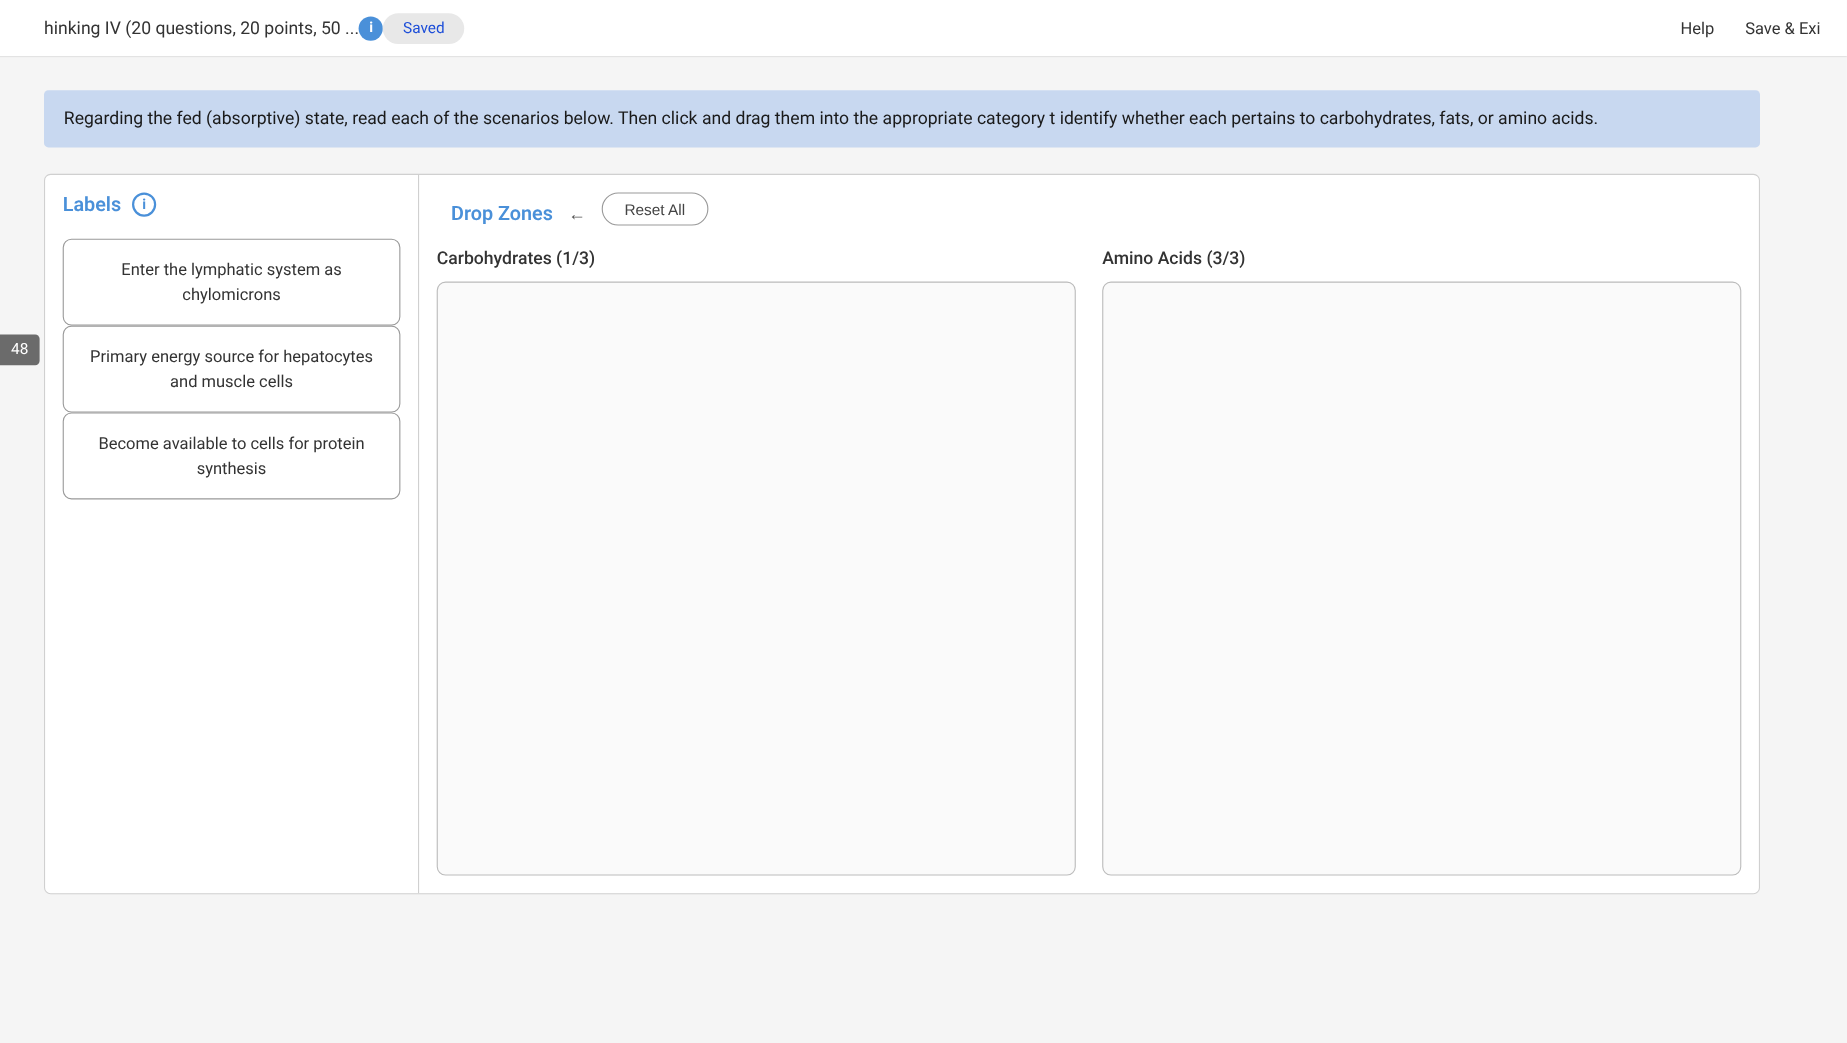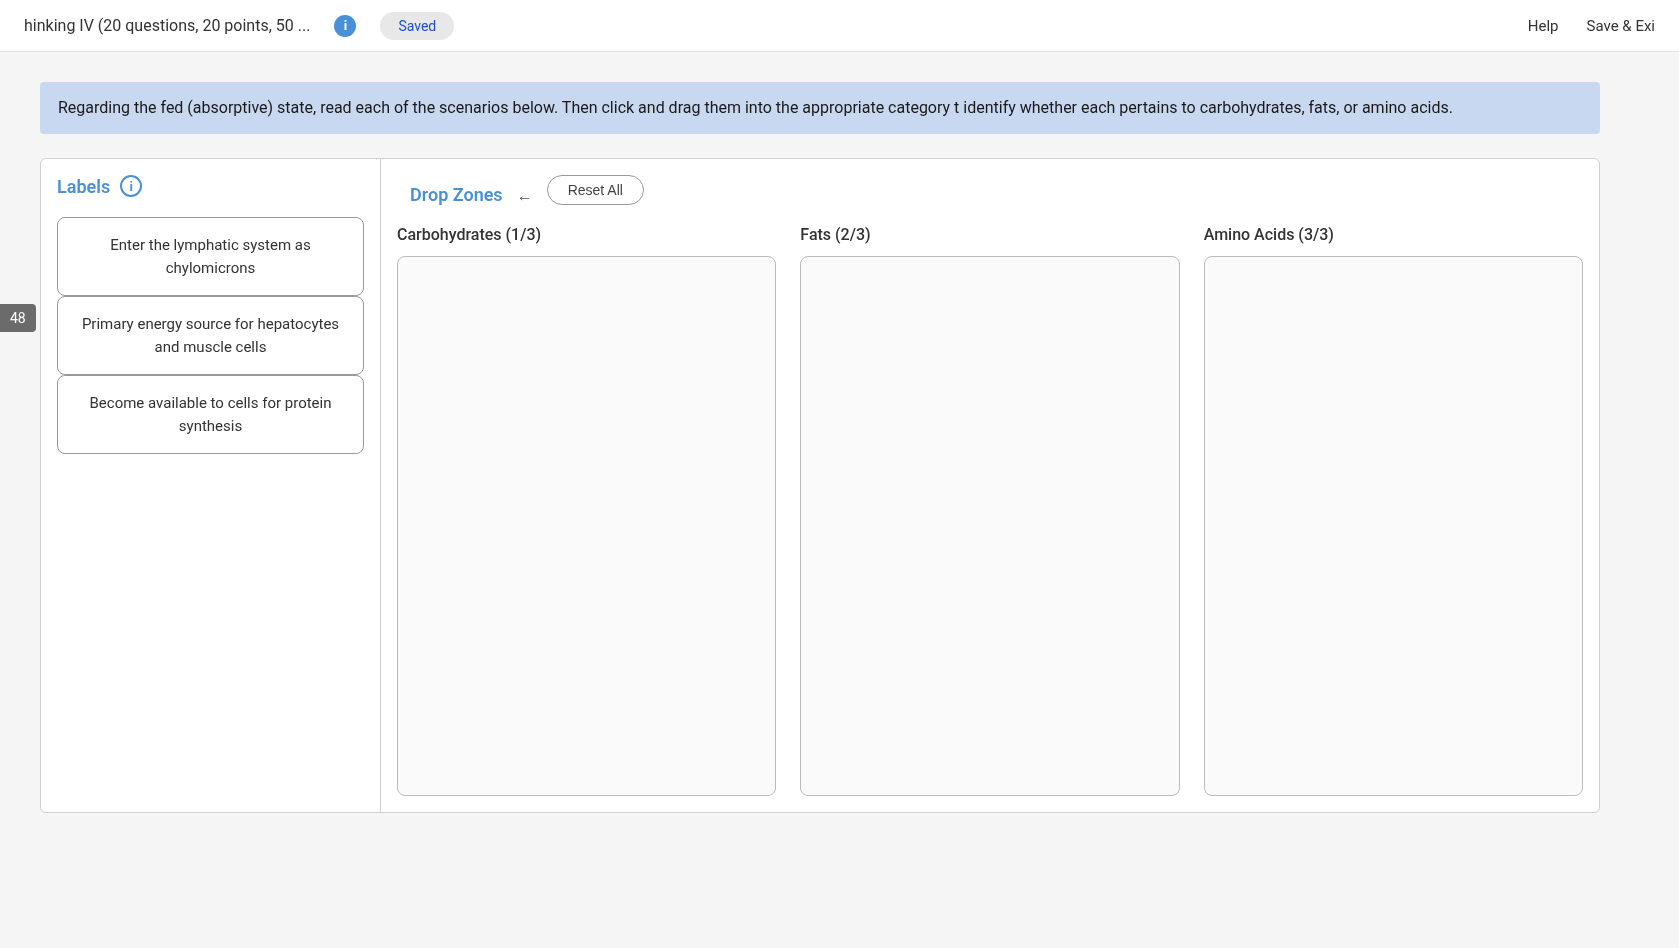--- a/index.html
+++ b/index.html
@@ -23,21 +23,22 @@
       justify-content: space-between;
       padding: 10px 24px;
       background: #ffffff;
       border-bottom: 1px solid #e0e0e0;
       height: 52px;
     }
 
     .top-bar-left {
       display: flex;
       align-items: center;
-      gap: 24px;
+      gap: 0;
+      margin-left: 16px;
     }
 
     .top-bar-title {
       font-size: 16px;
       color: #333;
     }
 
     .info-icon {
       width: 22px;
       height: 22px;
@@ -264,24 +265,20 @@
         <button class="reset-all-btn">Reset All</button>
       </div>
 
       <div class="dropzones-columns">
 
         <div class="dropzone-column">
           <div class="dropzone-label">Carbohydrates (1/3)</div>
           <div class="dropzone-box"></div>
         </div>
 
-        <div class="dropzone-column">
-          <div class="dropzone-label">Fats (2/3)</div>
-          <div class="dropzone-box"></div>
-        </div>
 
         <div class="dropzone-column">
           <div class="dropzone-label">Amino Acids (3/3)</div>
           <div class="dropzone-box"></div>
         </div>
 
       </div>
     </div>
 
   </div>

